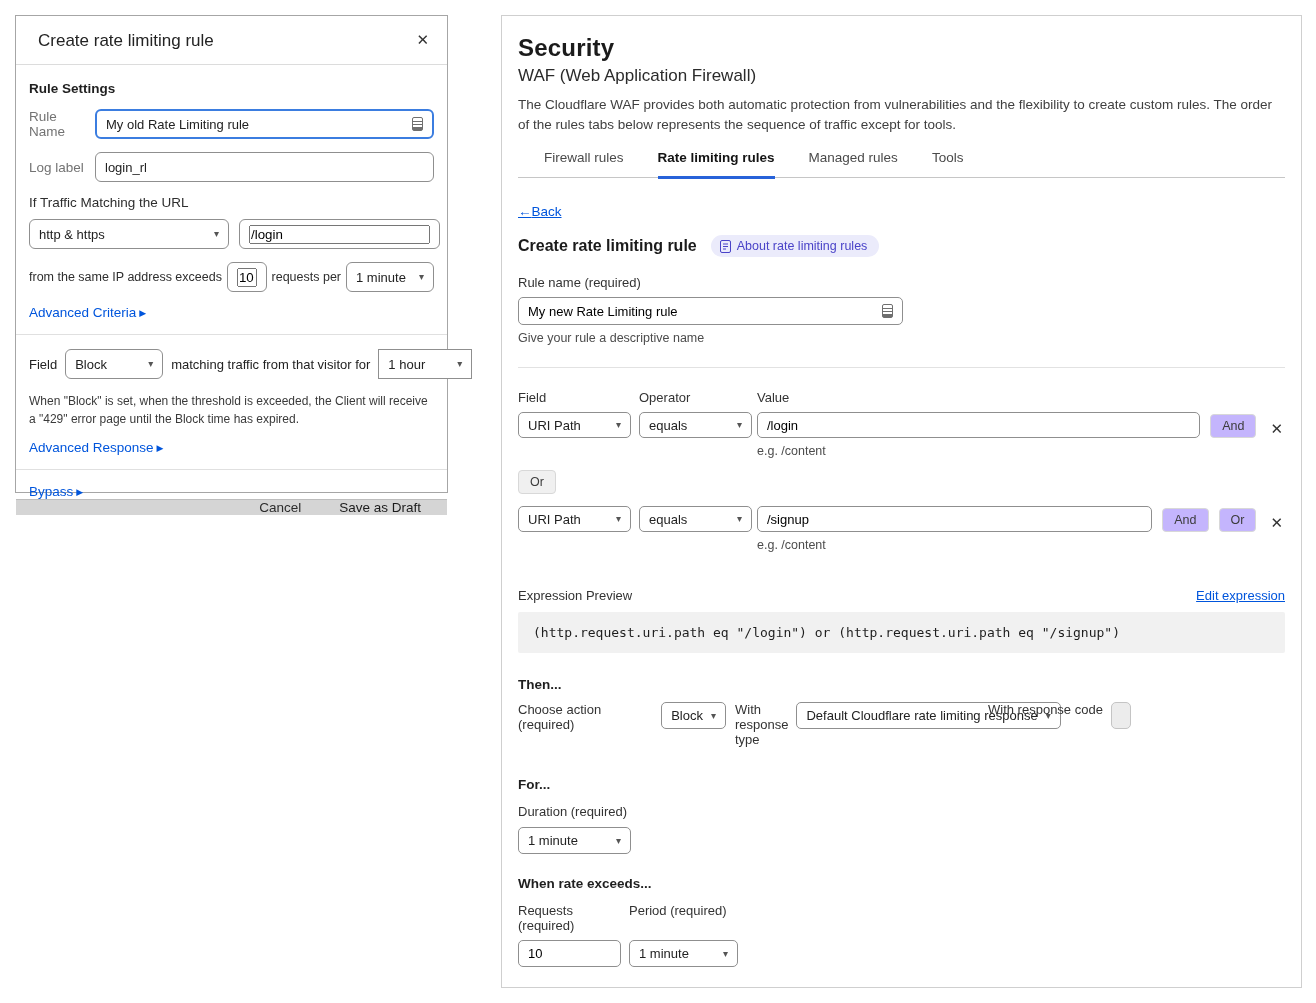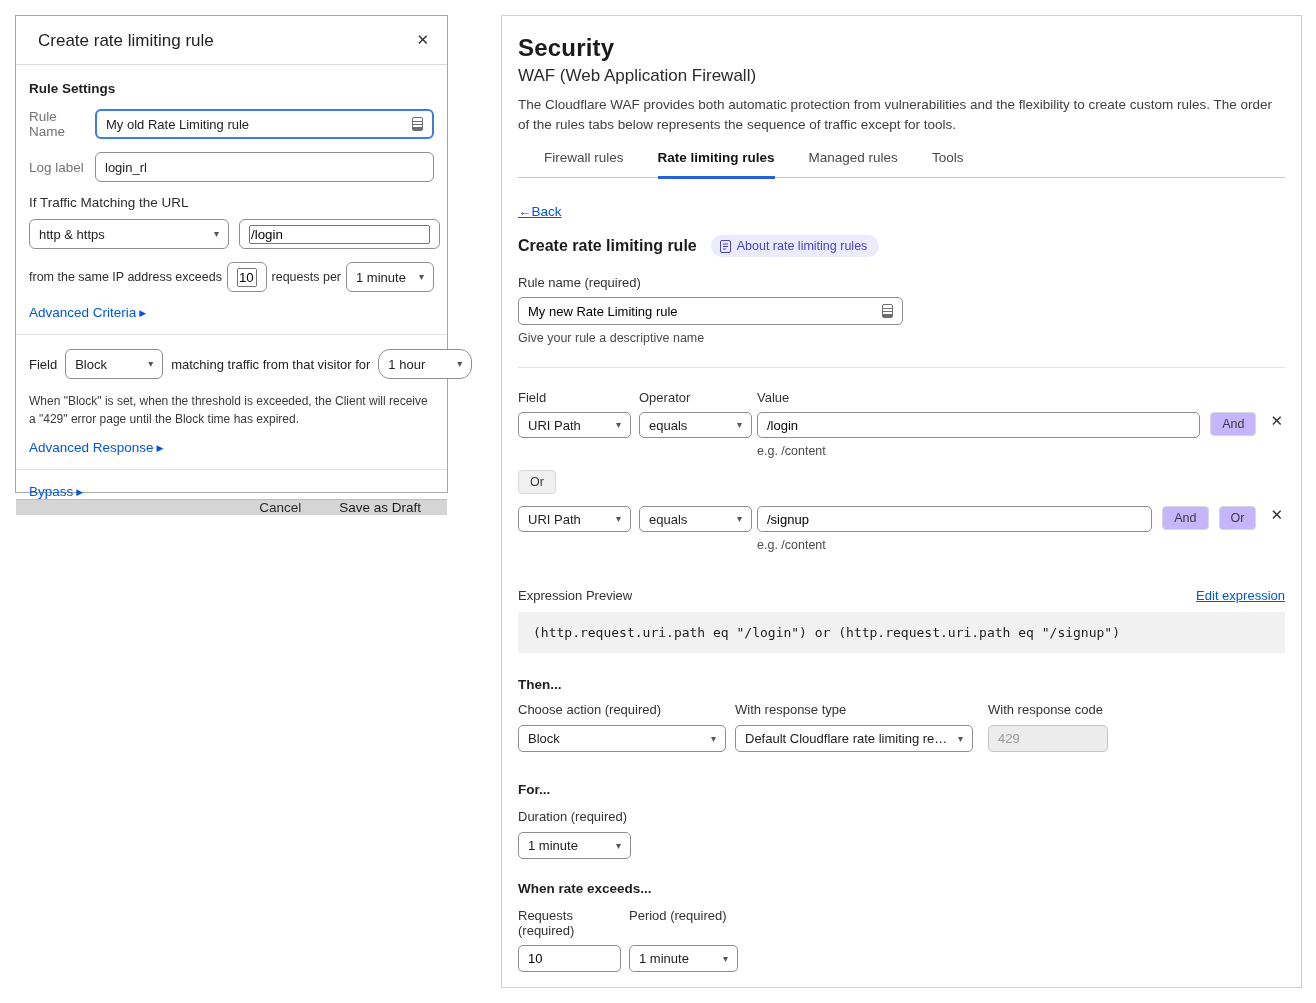--- a/index.html
+++ b/index.html
@@ -49,21 +49,21 @@
   .m-heading { font-size:13.5px; color:#2e2e2e; margin-bottom:9px; }
   .m-scheme { width:200px; height:30px; border-radius:6px; flex:0 0 auto; }
   .m-url { flex:1; height:30px; border-radius:6px; margin-left:10px; }
   .m-exceeds { font-size:12.5px; gap:5px; }
   .m-exceeds .txt { white-space:nowrap; color:#2e2e2e; }
   .m-num { width:64px; height:30px; border-radius:6px; flex-shrink:1; }
   .m-per { width:88px; height:30px; border-radius:6px; flex:0 0 auto; }
   .m-div { margin:14px -13px; }
   .m-then { gap:8px; font-size:13px; }
   .m-act { width:98px; height:30px; border-radius:6px; flex:0 0 auto; }
-  .m-dur { width:94px; height:30px; border-radius:12px; flex:0 0 auto; }
+  .m-dur { width:94px; height:30px; border-radius:0; flex:0 0 auto; }
   .m-note { font-size:12px; color:#3a3a3a; line-height:1.5; margin:2px 0 12px 0; }
   .modal-footer {
     height:50px; background:#d5d5d5; border-top:1px solid #bdbdbd;
     display:flex; justify-content:flex-end; align-items:center; gap:38px; padding:0 26px;
   }
   .footer-btn { background:none; border:none; font-size:13.5px; font-family:inherit; cursor:pointer; color:#2c2c2c; }
 
   
   .panel {
     position:absolute; left:501px; top:15px; width:801px; height:973px;
@@ -84,37 +84,37 @@
   }
   .badge svg { display:block; }
   .lbl { font-size:13px; color:#333; }
   .help { font-size:12.5px; color:#4c4c4c; margin-top:6px; }
   .rn-input { width:385px; margin-top:7px; height:28px; justify-content:space-between; }
   .rn-input input { border:none; outline:none; flex:1; font-size:13px; font-family:inherit; background:transparent; min-width:0; }
   .p-div { margin:22px 0; border-top:1px solid #e2e2e2; }
   .sec-h { font-size:13.5px; font-weight:bold; color:#1f1f1f; }
   .col-labels { display:flex; margin-top:14px; font-size:13px; color:#333; }
   .cl-field { width:121px; } .cl-op { width:118px; }
-  .match-row { display:flex; align-items:flex-start; margin-top:7px; gap:0; }
+  .match-row { display:flex; align-items:flex-end; margin-top:7px; gap:0; }
   .mr-field { width:113px; flex:0 0 auto; } .mr-op { width:113px; flex:0 0 auto; margin-left:8px; }
   .mr-val { flex:1; margin-left:5px; height:26px; border-radius:5px; }
   .mr-val input { border:none; outline:none; flex:1; font-size:13px; font-family:inherit; background:transparent; min-width:0; }
   .mr-btn { margin-left:10px; }
   .mr-x { margin-left:12px; }
   .eg { font-size:12.5px; color:#4c4c4c; margin:6px 0 0 239px; }
   .or-connector { margin:12px 0 12px 0; }
   .expr-head { display:flex; justify-content:space-between; align-items:center; margin-top:36px; }
   .expr-label { font-size:13px; color:#333; }
   .edit-link { font-size:13px; color:#0055dc; text-decoration:underline; cursor:pointer;text-align:right; }
   .codebox {
     margin-top:9px; background:#f1f1f1; border-radius:2px; padding:13px 15px;
     font-family:"DejaVu Sans Mono","Liberation Mono",monospace; font-size:13px; color:#1e1e1e;
   }
   .then-cols { display:flex; margin-top:10px; }
-  .tc { display:flex; flex-direction:column; gap:8px; }
+  .tc { display:flex; flex-direction:row; gap:8px; }
   .tc1 { width:208px; } .tc2 { width:238px; margin-left:9px; } .tc3 { width:120px; margin-left:15px; }
   .tc .sel, .tc .inp { height:27px; }
   .disabled-inp { background:#ececec; border-color:#c4c4c4; color:#9b9b9b; }
   .w113 { width:113px; }
   .rate-labels { display:flex; margin-top:12px; font-size:13px; color:#333; }
   .rl1 { width:111px; }
   .rate-row { display:flex; margin-top:7px; }
   .req-inp { width:103px; height:27px; border-radius:5px; }
   .period-sel { width:109px; margin-left:8px; height:27px; }
   .mt30 { margin-top:30px; } .mt24 { margin-top:24px; } .mt22 { margin-top:22px; }

